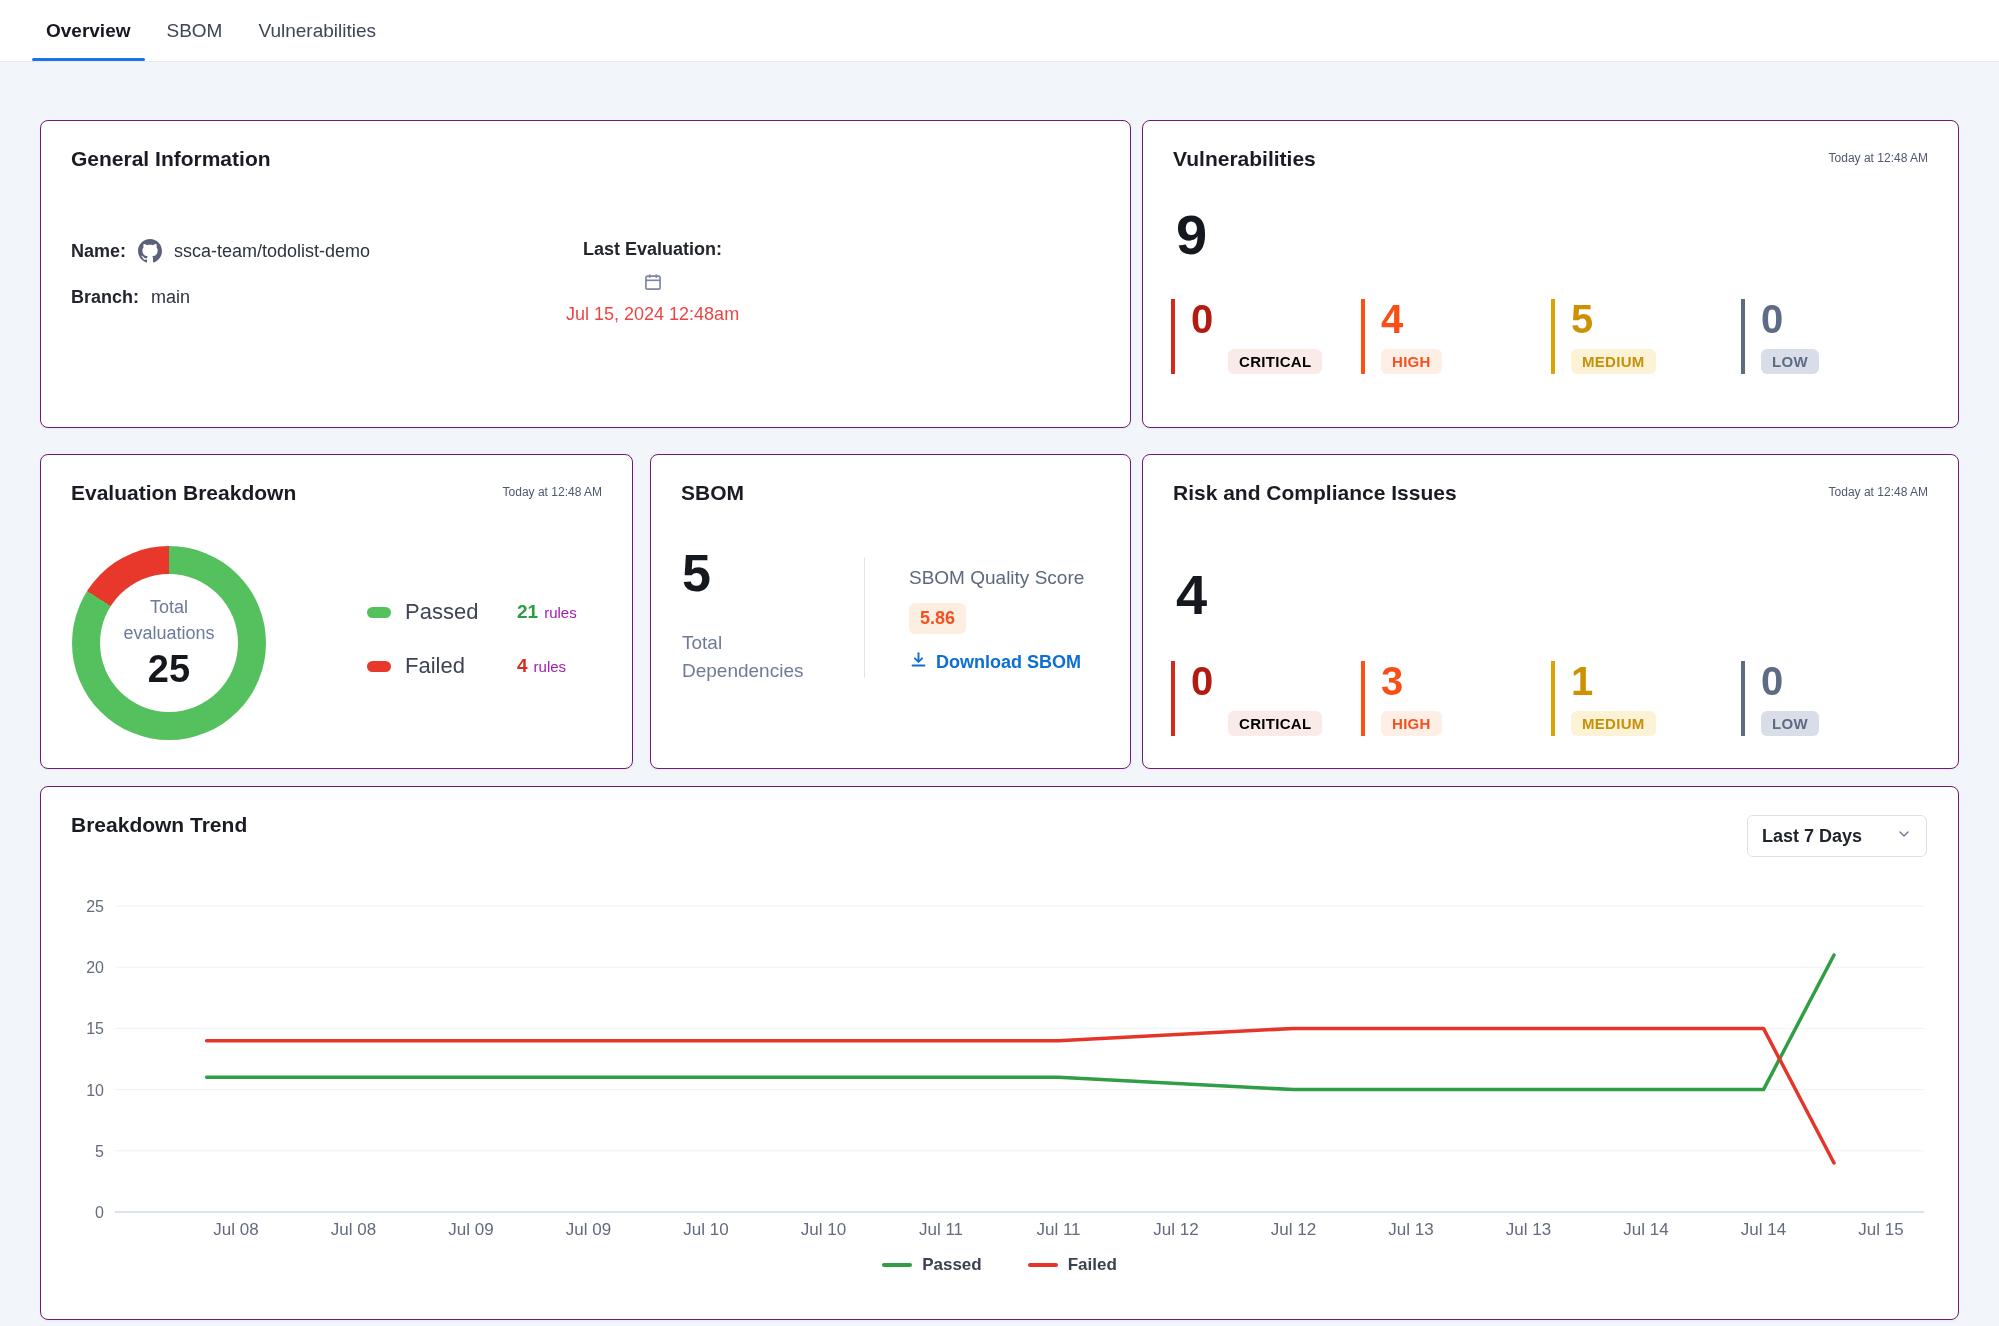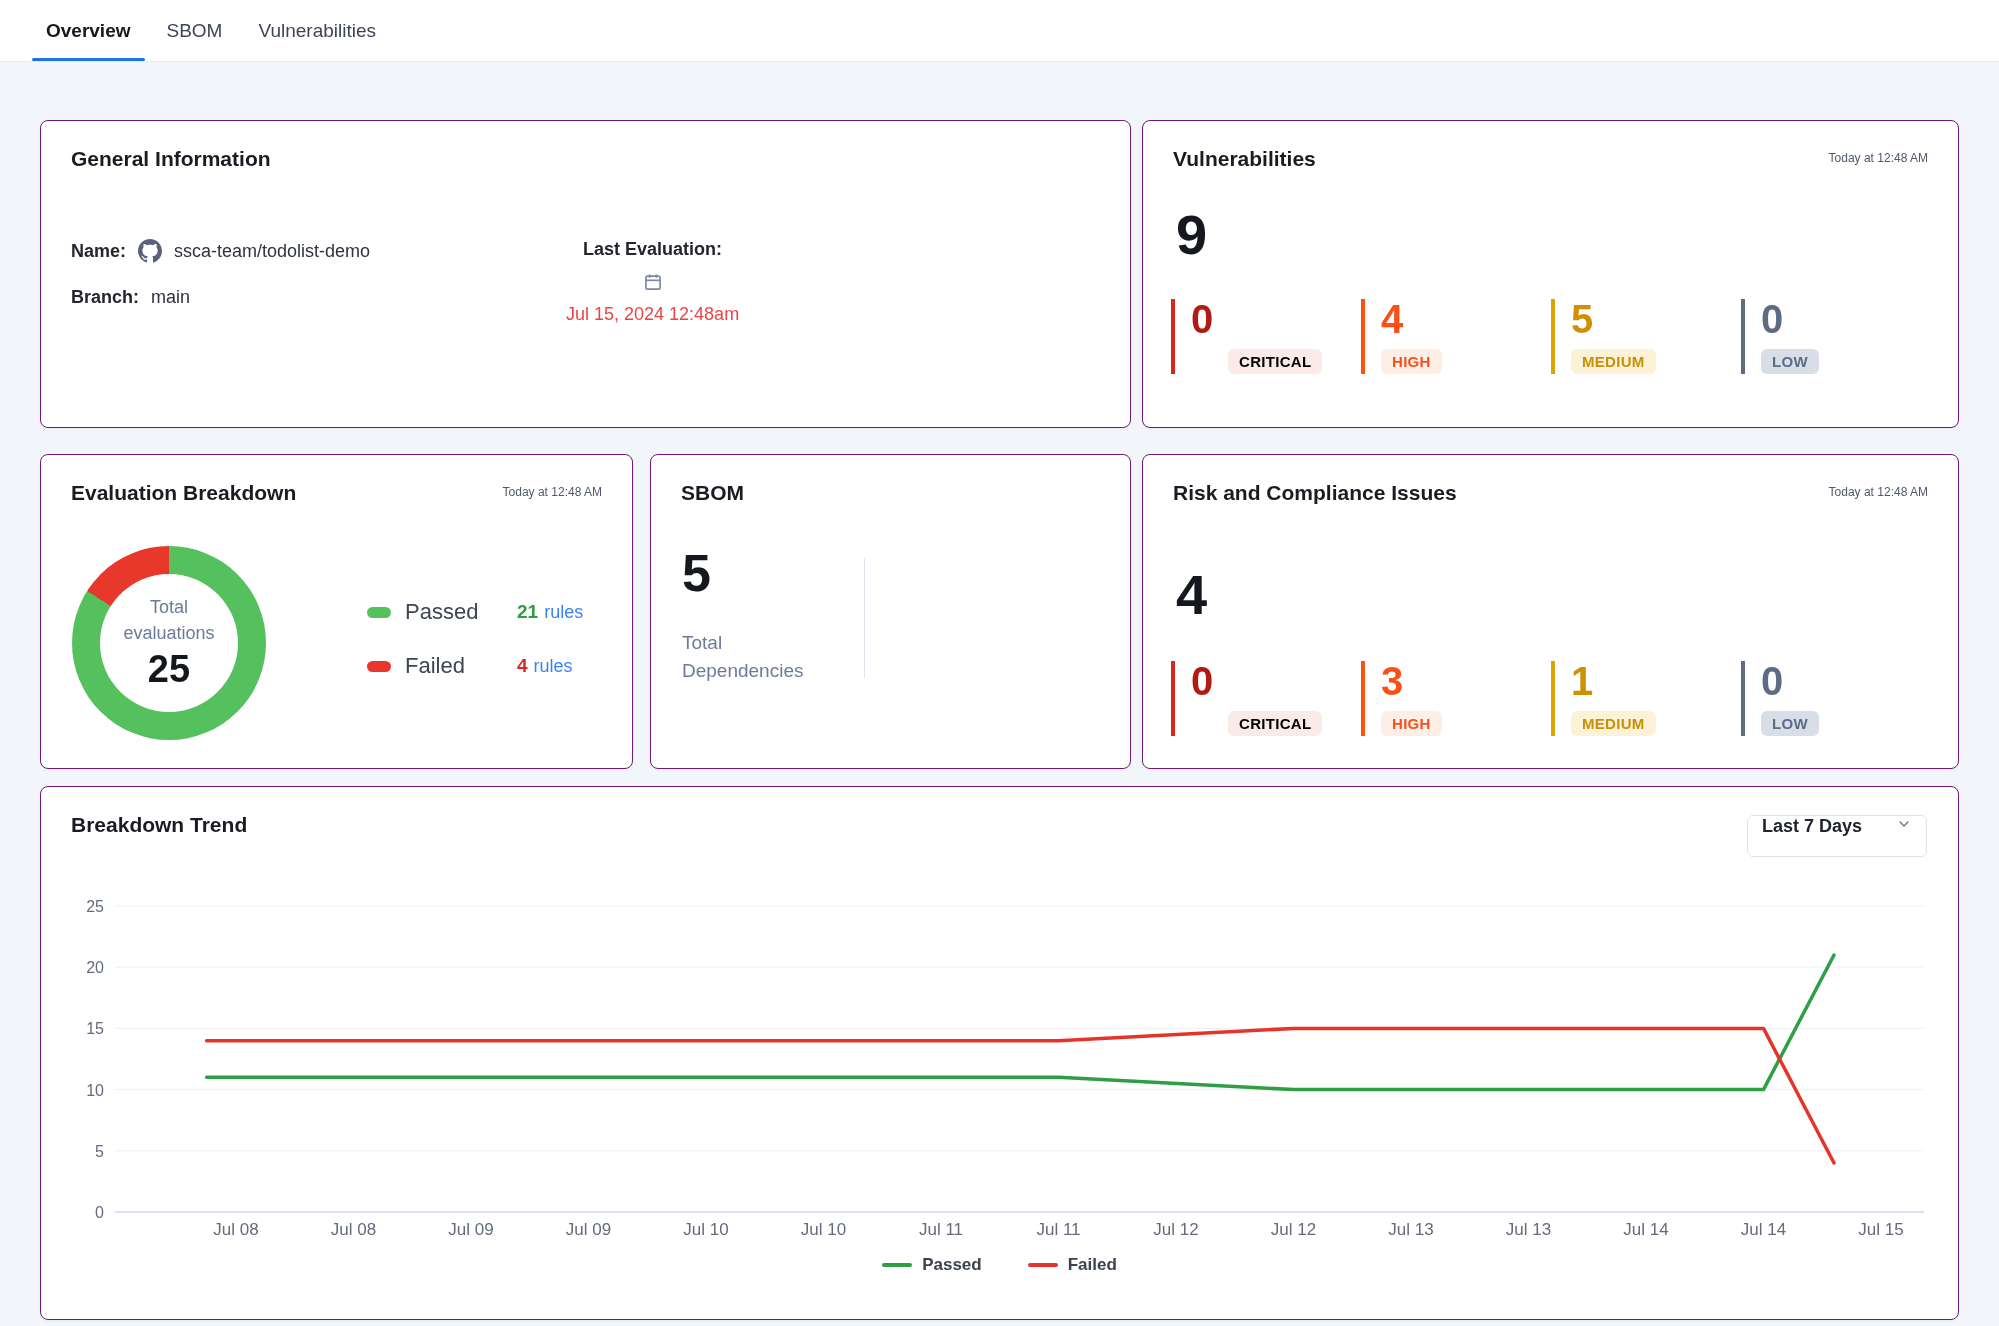--- a/index.html
+++ b/index.html
@@ -69,37 +69,37 @@
   .donut-total { font-size:38px; font-weight:800; color:#14171c; margin-top:2px; }
   .bd-legend { position:absolute; left:326px; top:142px; }
   .bd-row { display:flex; align-items:center; height:30px; margin-bottom:24px; }
   .pill { width:24px; height:11px; border-radius:6px; margin-right:14px; }
   .pill-green { background:#55c05e; }
   .pill-red { background:#e8382c; }
   .bd-label { width:112px; font-size:22px; color:#3d4453; }
   .bd-value { font-size:19px; font-weight:700; }
   .bd-value.green { color:#2c9d42; }
   .bd-value.red { color:#d92c20; }
-  .bd-unit { font-size:18px; color:#3b82f6; margin-left:6px;text-align:center; }
+  .bd-unit { font-size:15px; color:#a21caf; margin-left:6px;text-align:center; }
 
   
   #sbom-total { left:31px; top:92px; font-size:52px; }
   #sbom-lbl { position:absolute; left:31px; top:174px; font-size:19px; color:#6e7b98; line-height:1.45; }
   .sbom-divider { position:absolute; left:213px; top:103px; width:1px; height:120px; background:#dfe3ec; }
   .sbom-right { position:absolute; left:258px; top:112px; }
   .score-label { font-size:19px; color:#5c687f; }
   .score-badge { display:inline-block; margin-top:14px; padding:5px 11px; border-radius:6px;
                  background:#fdeee2; color:#f4511e; font-size:18px; font-weight:700; }
   .download-link { display:flex; align-items:center; gap:8px; margin-top:16px;
                    color:#0b6fd6; font-size:18px; font-weight:700; cursor:pointer; text-decoration:none; }
 
   
   .range-select { position:absolute; right:31px; top:28px; width:180px; height:42px;
                   border:1px solid #dde2ea; border-radius:6px; background:#fff;
-                  display:flex; justify-content:space-between;
+                  display:flex; align-items:center; justify-content:space-between;
                   padding:0 14px; cursor:pointer; }
   .range-label { font-size:18px; font-weight:700; color:#20242c; }
   #trend-svg { position:absolute; left:20px; top:100px; }
   #trend-svg text { font-family:"Liberation Sans", sans-serif; }
   .trend-legend { position:absolute; left:0; right:0; top:468px; display:flex;
                   justify-content:center; gap:46px; }
   .tl-item { display:flex; align-items:center; gap:10px; font-size:17px; font-weight:700; color:#3a4250; }
   .tl-swatch { width:30px; height:4px; border-radius:2px; }
 </style>
 </head>
@@ -201,20 +201,34 @@
   </section>
 
   <section class="card" id="card-sbom">
     <h2>SBOM</h2>
     <div class="big-total" id="sbom-total">5</div>
     <div id="sbom-lbl">
       <span>Total</span><br>
       <span>Dependencies</span>
     </div>
     <div class="sbom-divider"></div>
+    <div class="sbom-right">
+      <div class="score-label">SBOM Quality Score</div>
+      <span class="score-badge">5.86</span>
+      <a class="download-link">
+        <span>
+          <svg width="19" height="19" viewBox="0 0 24 24" fill="none" stroke="#0b6fd6" stroke-width="2.4" stroke-linecap="round" stroke-linejoin="round">
+            <path d="M12 4v10"></path>
+              <path d="M7.5 10.5 12 15l4.5-4.5"></path>
+              <path d="M4.5 19.5h15"></path>
+          </svg>
+        </span>
+        <span>Download SBOM</span>
+      </a>
+    </div>
   </section>
 
   <section class="card" id="card-risk">
     <h2>Risk and Compliance Issues</h2>
     <span class="timestamp">Today at 12:48 AM</span>
     <div class="big-total" style="top:112px">4</div>
     <div class="sev-row" style="top:206px">
       <div class="sev sev-critical">
         <div class="sev-count">0</div>
         <div class="sev-badge">CRITICAL</div>

